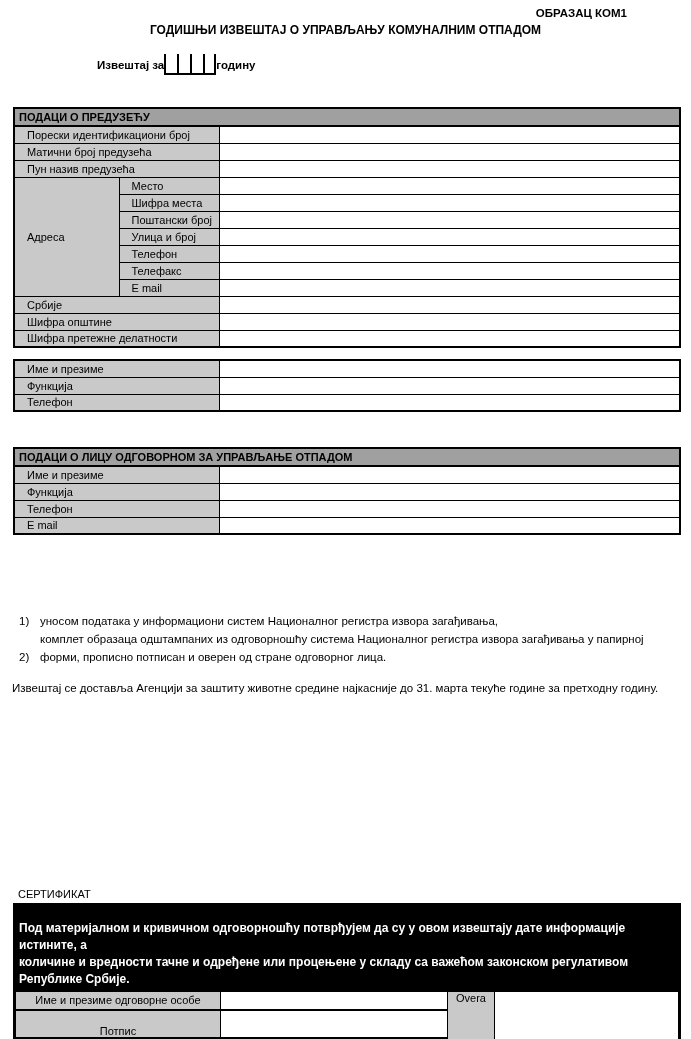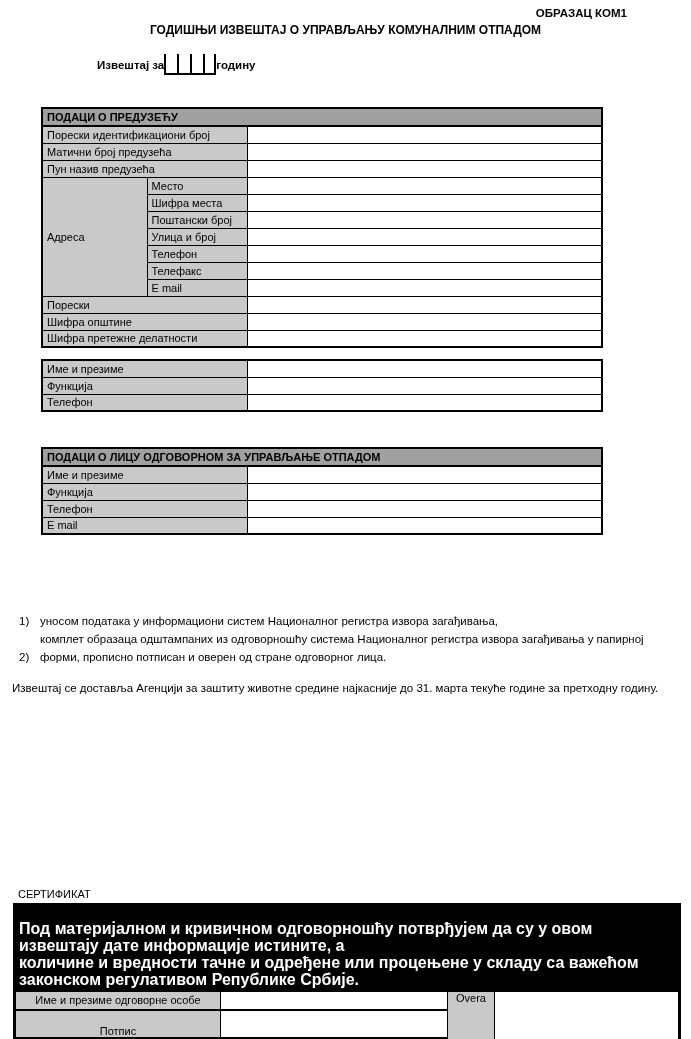--- a/index.html
+++ b/index.html
@@ -31,37 +31,36 @@
   .digit-boxes { display: flex; height: 21px; align-items: stretch; }
   .digit-cell {
     width: 13px;
     border-left: 2px solid #000;
     border-bottom: 2px solid #000;
   }
   .digit-cell:last-child { border-right: 2px solid #000; }
 
   
   .form-table {
-    position: absolute; left: 13px; width: 562px;
+    position: absolute; left: 13px; width: 668px;
     border-collapse: collapse; table-layout: fixed;
     border: 2px solid #000;
-    margin-left: 28px;
   }
   .t1 { top: 107px; }
   .t2 { top: 359px; }
   .t3 { top: 447px; }
   .form-table th {
     background: #a0a0a0;
     border: 1px solid #000; border-bottom: 2px solid #000;
     font-size: 11px; font-weight: bold; text-align: left;
     height: 18px; padding: 1px 4px;
   }
   .form-table td {
     border: 1px solid #000;
-    font-size: 11px; height: 17px; padding: 0 4px;
+    font-size: 11px; height: 17px; padding: 0 12px;
     overflow: hidden; white-space: nowrap;
   }
   .form-table td.lbl { background: #c9c9c9; }
   .form-table td.val { background: #ffffff; }
 
   
   .delivery {
     position: absolute; left: 12px; top: 612px; width: 670px;
     font-size: 11.5px; line-height: 18px;
   }
@@ -73,21 +72,21 @@
   
   .cert-heading {
     position: absolute; top: 888px; left: 18px; font-size: 11px;
   }
   .cert-block {
     position: absolute; left: 13px; top: 903px; width: 668px;
     border: 2px solid #000;
   }
   .cert-statement {
     background: #000000; color: #ffffff;
-    font-weight: bold; font-size: 16px; line-height: 17px;
+    font-weight: bold; font-size: 12px; line-height: 17px;
     padding: 15px 4px 3px 4px;
   }
   .cert-table { width: 100%; border-collapse: collapse; table-layout: fixed; }
   .cert-table td { border: 1px solid #000; font-size: 11px; padding: 0 3px; }
   .cert-table tr.r1 td { height: 18px; }
   .cert-table tr.r2 td { height: 28px; }
   .cert-table tr.r3 td { height: 20px; }
   .cert-table tr.r2 td, .cert-table tr.r3 td { border-top: 2px solid #000; }
   .cert-lbl { background: #c9c9c9; text-align: center; }
   .sig-cell { vertical-align: bottom; padding-bottom: 4px; }
@@ -162,21 +161,21 @@
     </tr>
     <tr>
       <td class="lbl">Телефакс</td>
       <td class="val"></td>
     </tr>
     <tr>
       <td class="lbl">E mail</td>
       <td class="val"></td>
     </tr>
     <tr>
-      <td class="lbl" colspan="2">Порески</td>
+      <td class="lbl" colspan="2">Србије</td>
       <td class="val"></td>
     </tr>
     <tr>
       <td class="lbl" colspan="2">Шифра општине</td>
       <td class="val"></td>
     </tr>
     <tr>
       <td class="lbl" colspan="2">Шифра претежне делатности</td>
       <td class="val"></td>
     </tr>

